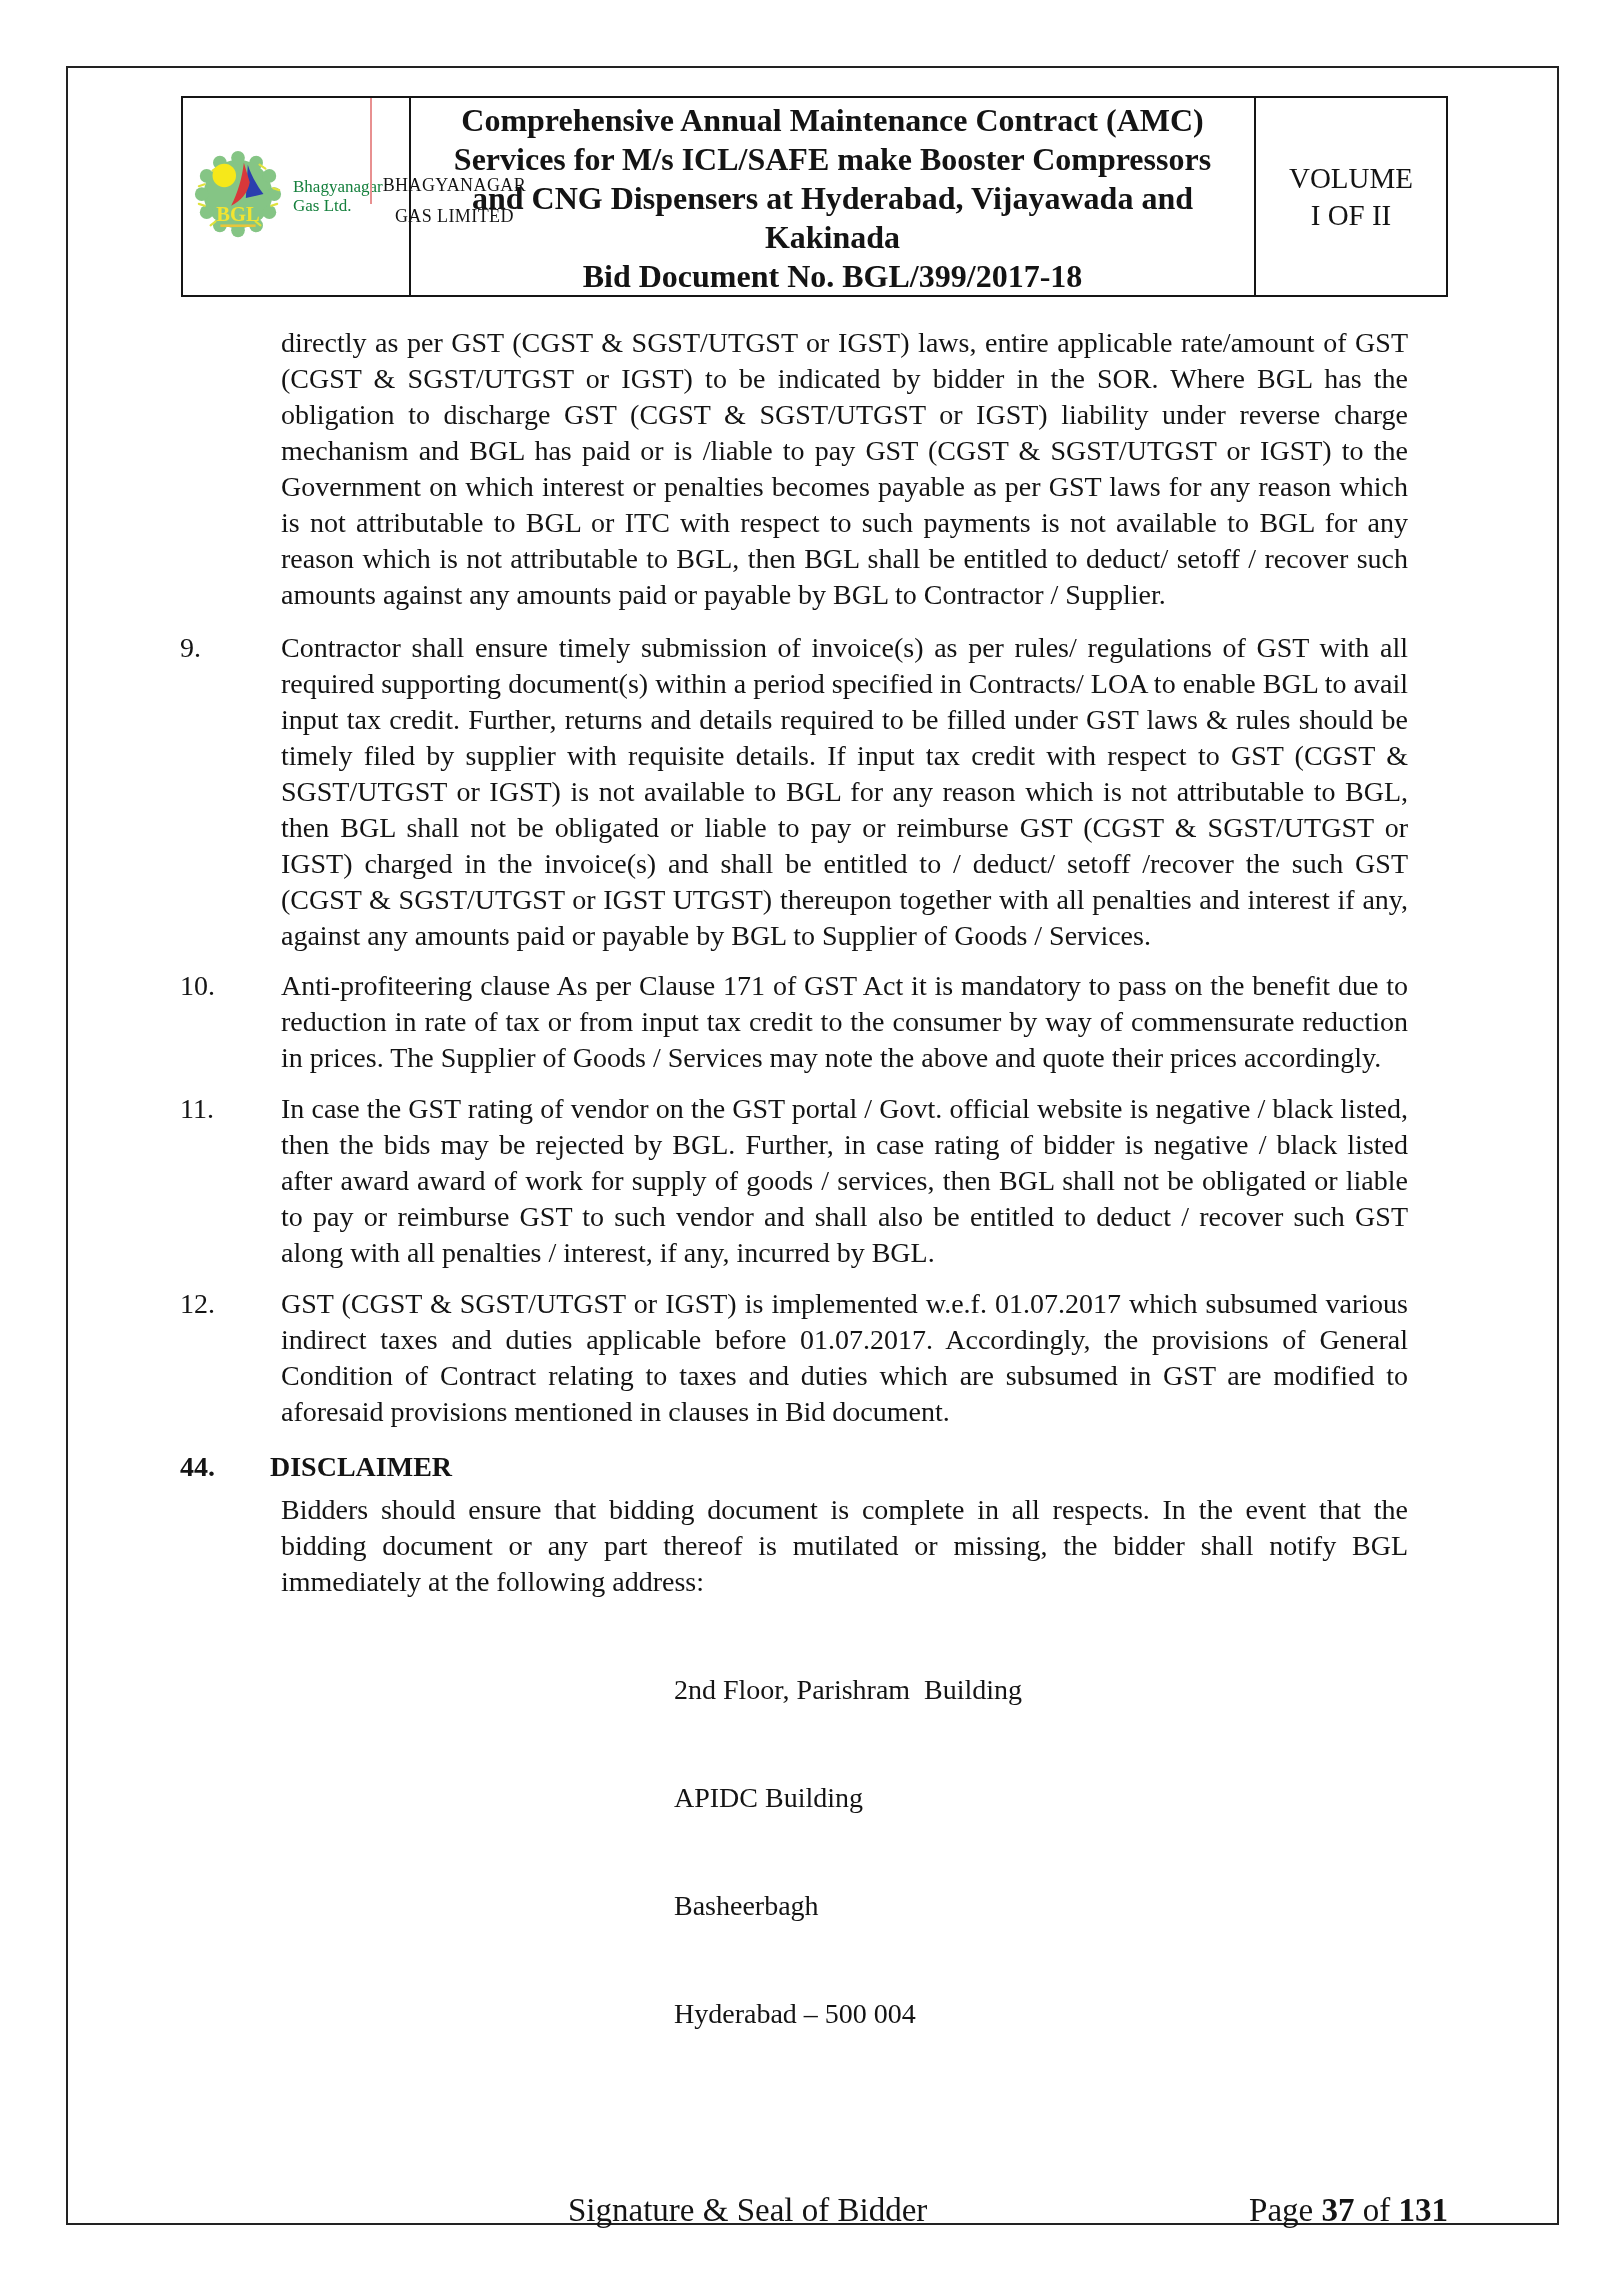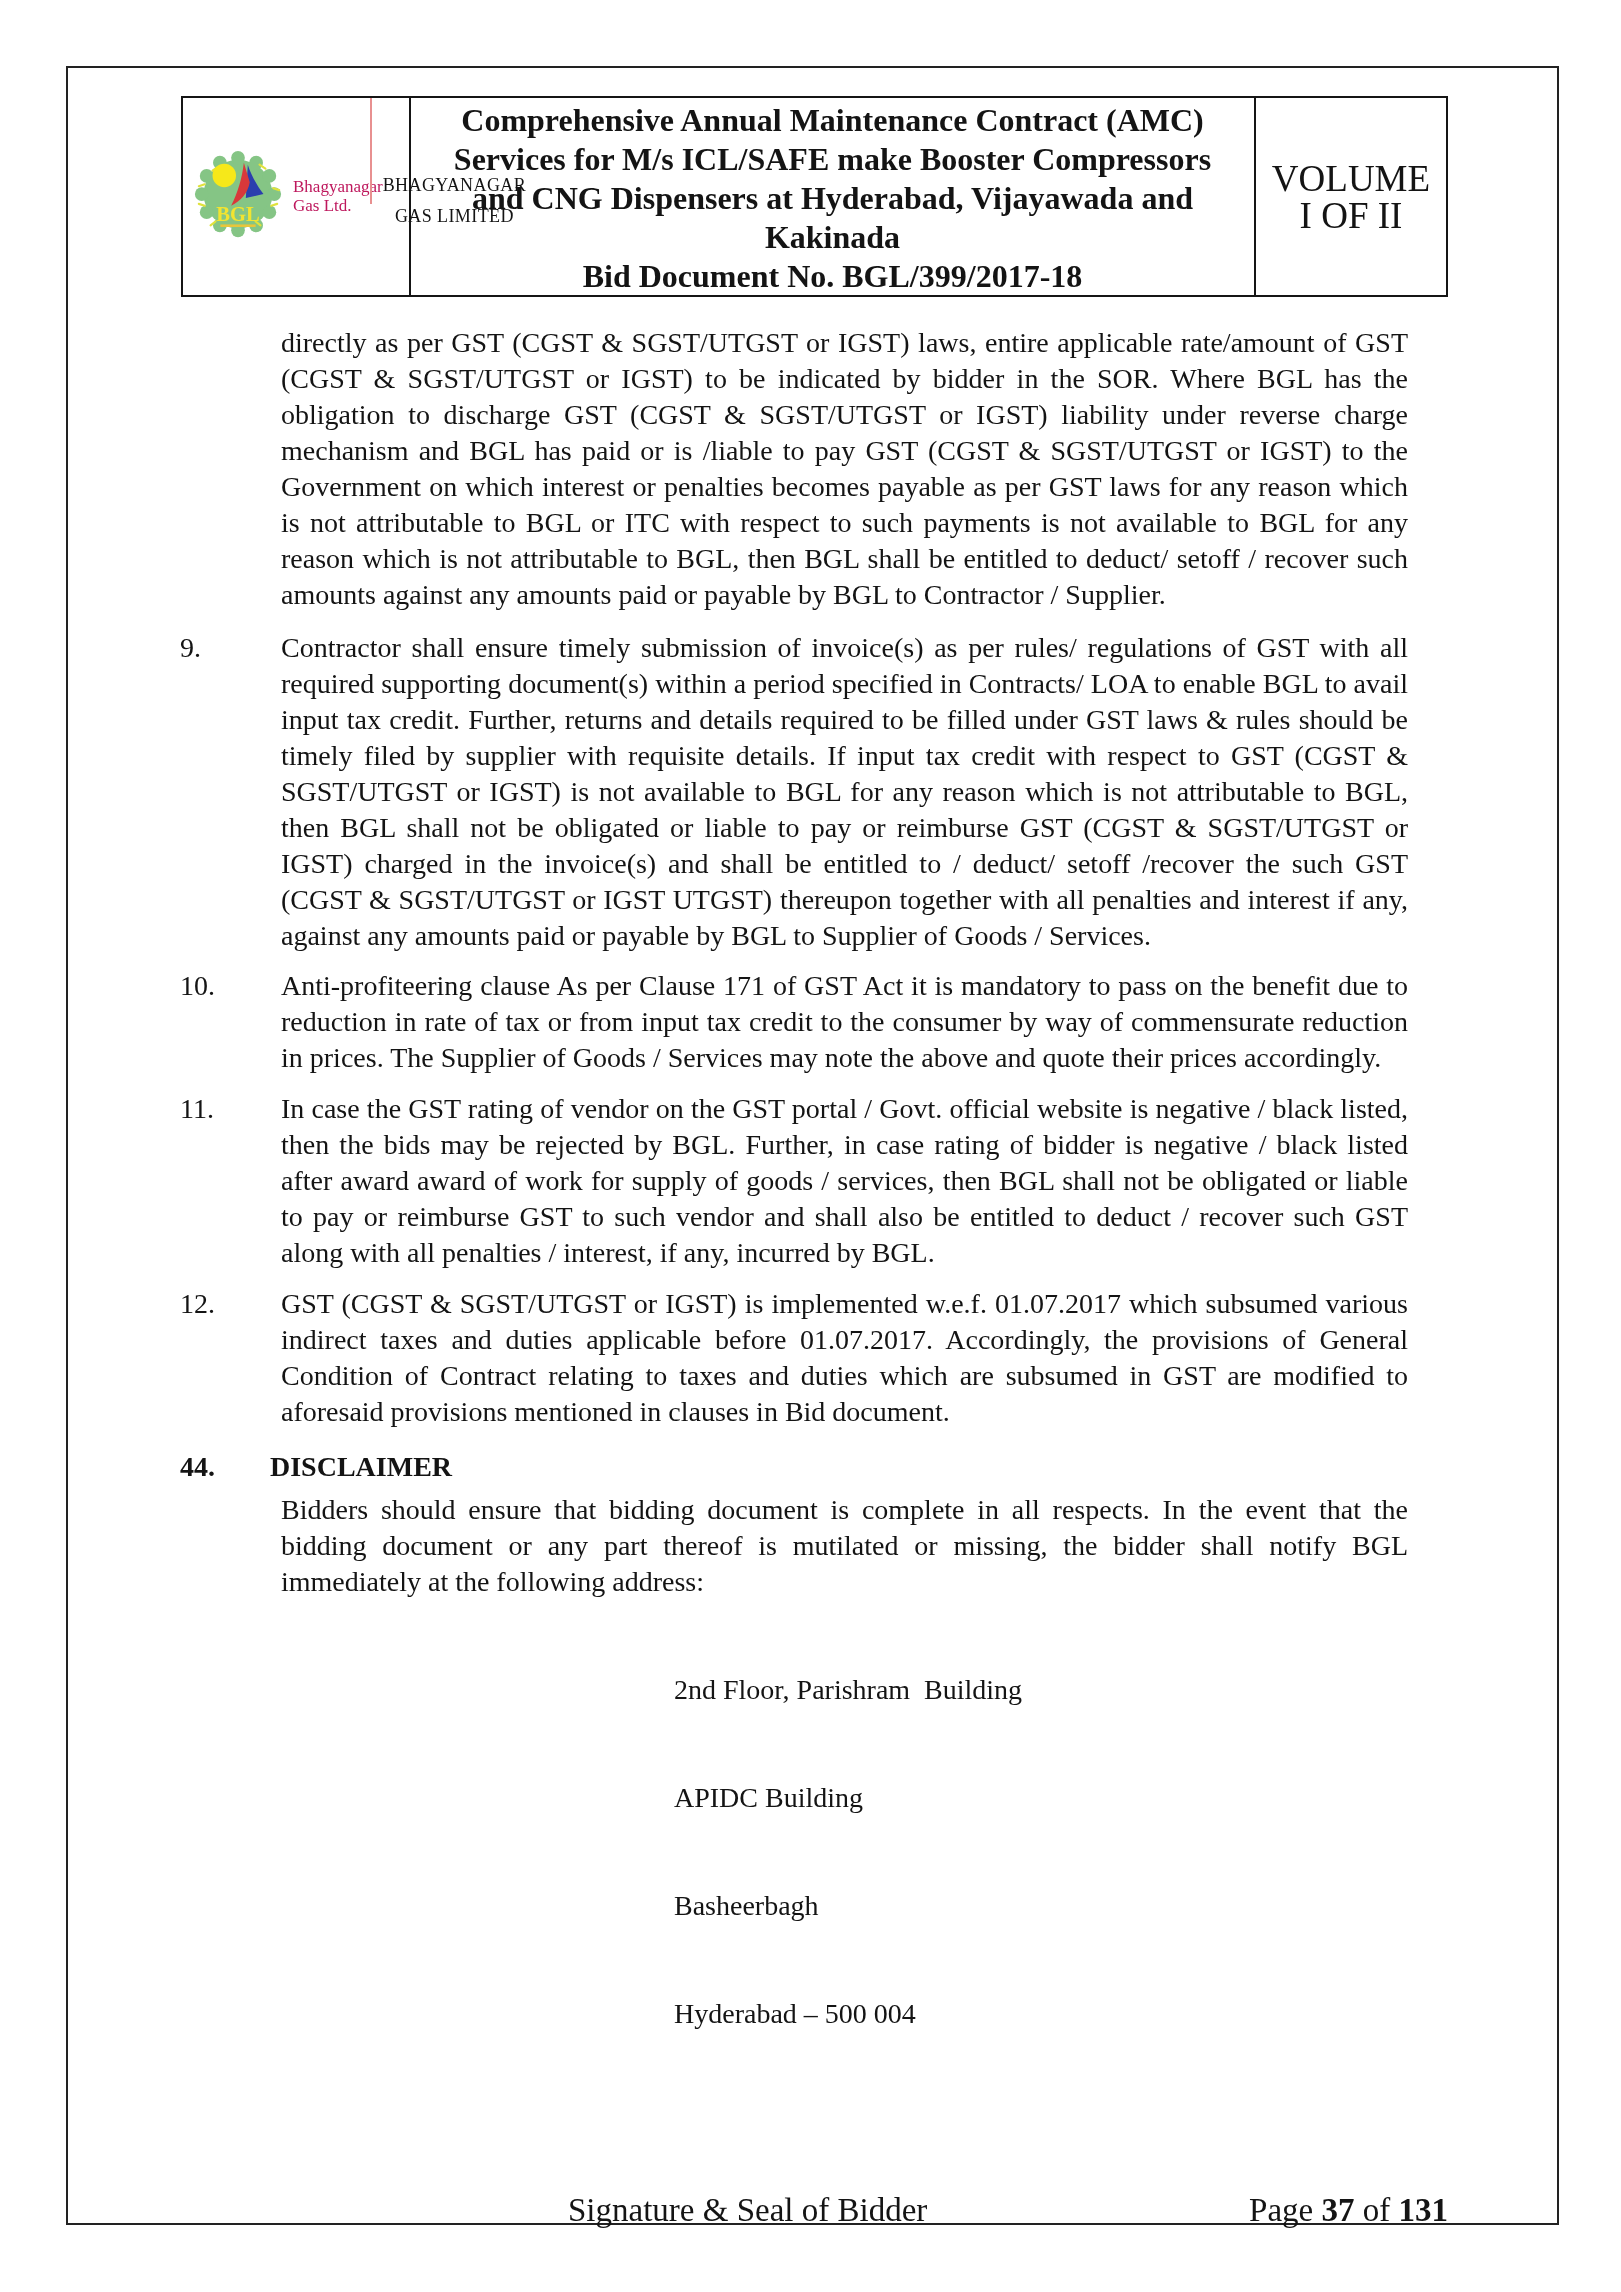--- a/index.html
+++ b/index.html
@@ -14,29 +14,29 @@
   
   .header-table {
     position:absolute; left:181px; top:96px; width:1267px; height:201px;
     border:2.4px solid #151515; box-sizing:border-box; display:flex; background:#fff;
   }
   .cell-logo {
     width:228px; border-right:2.4px solid #151515; box-sizing:border-box;
     position:relative; display:flex; align-items:center; padding-top:4px;
   }
   .logo-red-line { position:absolute; top:0; left:187px; width:2px; height:106px; background:#e89090; }
-  .logo-caption { color:#be185d; font-size:17px; line-height:18.6px; margin-top:-2.9px; }
+  .logo-caption { color:#15803d; font-size:17px; line-height:18.6px; margin-top:-2.9px; }
   .company-name { font-size:18px; line-height:31px; text-align:center; margin-top:4.9px; letter-spacing:0.4px; }
   .cell-title {
     flex:1; border-right:2.4px solid #151515; box-sizing:border-box;
     text-align:center; font-weight:bold; font-size:32px; line-height:39px; padding-top:2.9px;
   }
   .cell-volume {
     width:190px; display:flex; flex-direction:column; align-items:center; justify-content:center;
-    font-size:37px; line-height:37px;
+    font-size:29px; line-height:37px;
   }
   
   .body-content { position:absolute; left:180px; top:325px; width:1228px; font-size:28px; line-height:36px; }
   .para-cont { margin-left:101px; text-align:justify; margin-bottom:16.7px; }
   .row { display:flex; margin-bottom:14.7px; }
   .row .num { width:101px; flex-shrink:0; }
   .row .txt { flex:1; text-align:justify; }
   .disclaimer-head { display:flex; font-weight:bold; margin-top:19.6px; margin-bottom:6.9px; }
   .disclaimer-head .num2 { width:90px; }
   .disclaimer-para { margin-left:101px; text-align:justify; }

